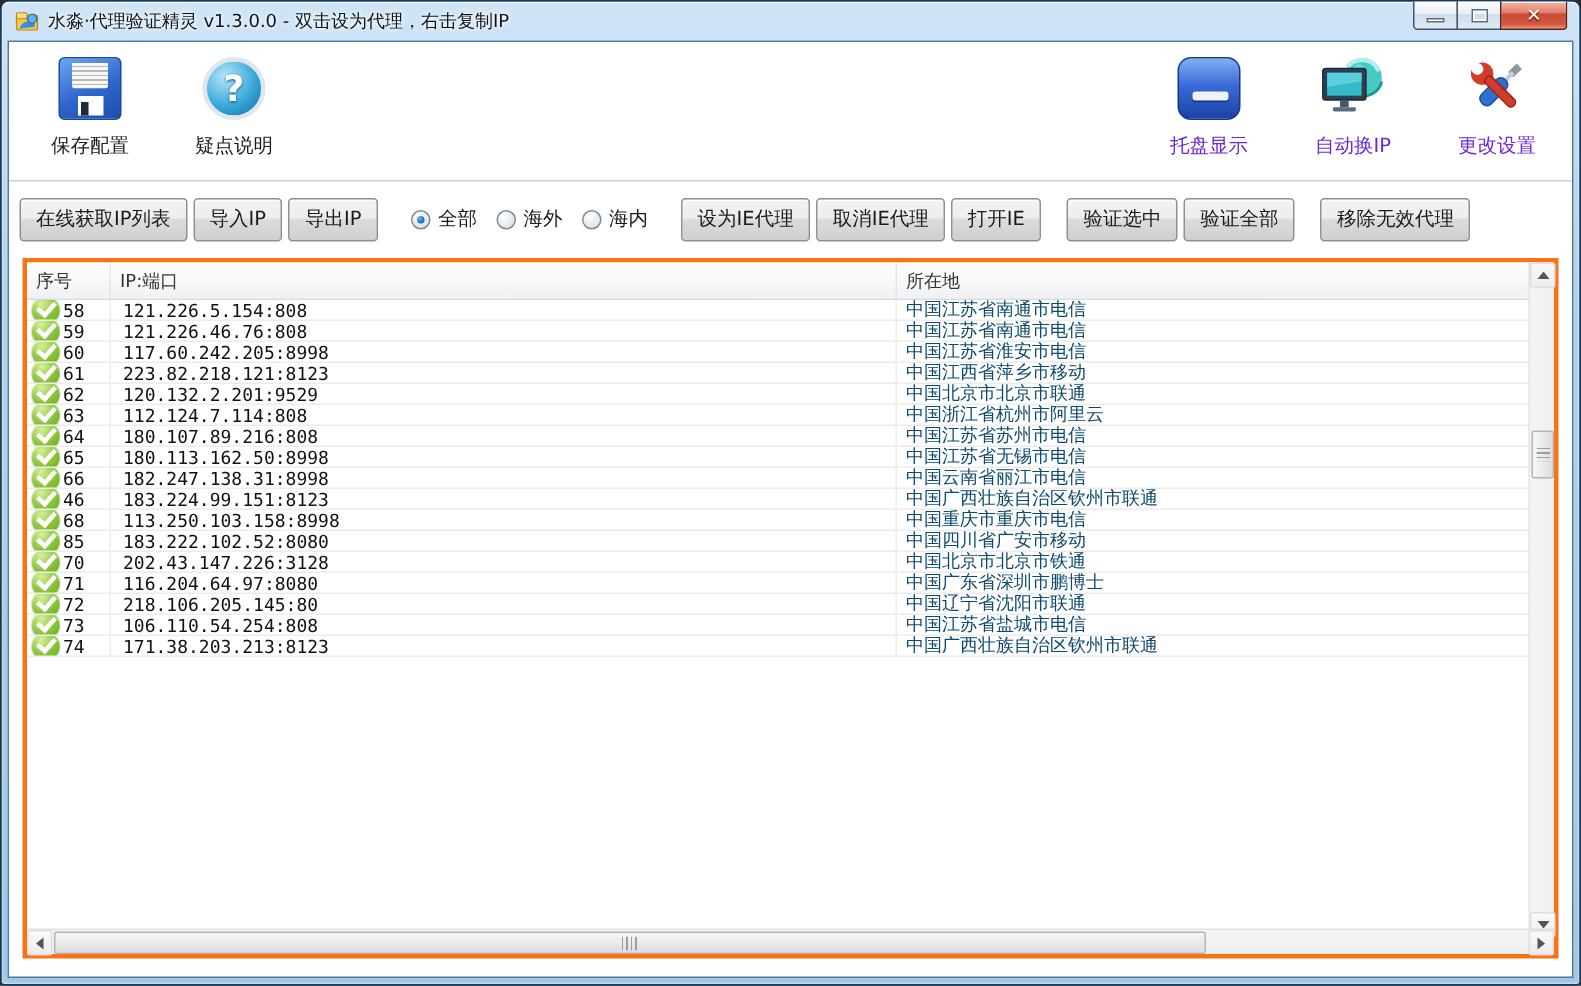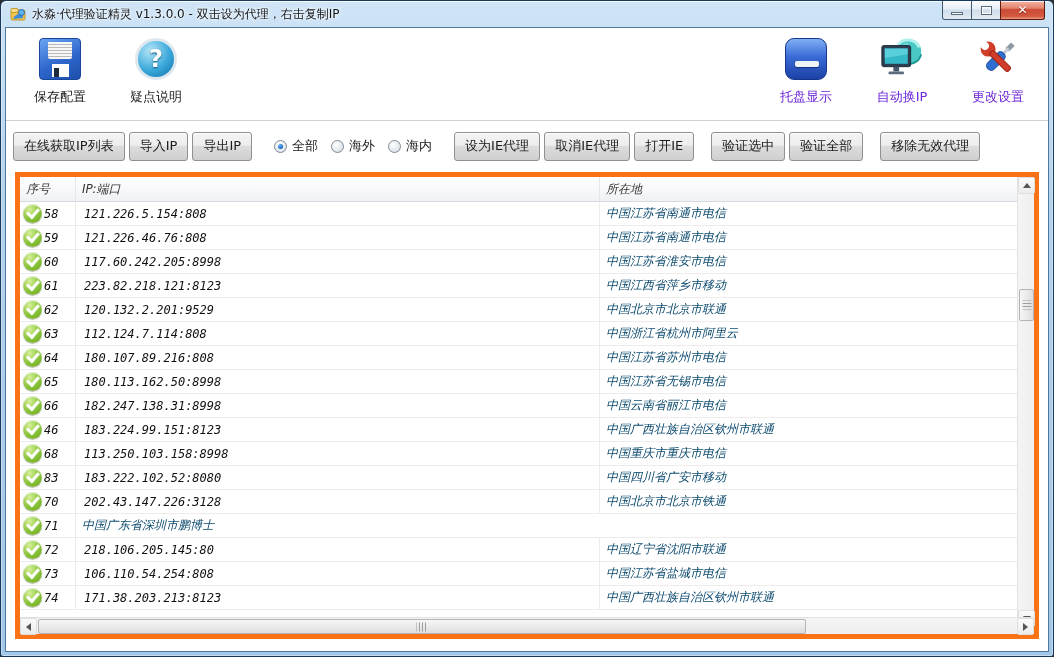--- a/index.html
+++ b/index.html
@@ -71,29 +71,29 @@
   .radio-group { display:flex; gap:13px; margin-left:18px; margin-right:4px; }
   .radio-item { display:flex; align-items:center; gap:5px; cursor:pointer; }
   .radio { width:13px; height:13px; border-radius:50%; border:1px solid #7d8a96; position:relative;
            background:radial-gradient(circle at 35% 30%, #fff, #dfe5ea 70%, #c8d0d7); }
   .radio.checked::after { content:""; position:absolute; left:3px; top:3px; width:5px; height:5px;
            border-radius:50%; background:radial-gradient(circle at 35% 30%, #6fb3f2, #1464c8 70%, #0b3f84); }
   .radio-label { font-size:13px; color:#1a1a1a; }
 
   
   .listview { position:absolute; left:9px; right:9px; top:144px; height:467px;
-              border:5px solid #f97316; background:#fff;font-style:italic; }
+              border:3px solid #f97316; background:#fff; }
   .lv-header { display:flex; height:25px; width:1007px;
                background:linear-gradient(#ffffff,#f6f7f9 60%,#f0f1f4); border-bottom:1px solid #d7dade; }
   .lv-hcell { font-size:12px; color:#333; display:flex; align-items:center; padding-left:6px;
               border-right:1px solid #e4e6e9; cursor:pointer; white-space:nowrap; }
   .hc-no { width:56px; } .hc-ip { width:524px; } .hc-loc { flex:1; border-right:none; }
 
   .lv-rows { width:1007px; }
-  .lv-row { height:24px; display:flex; border-bottom:1px solid #ececec; cursor:pointer; background:#fff; }
+  .lv-row { height:14px; display:flex; border-bottom:1px solid #ececec; cursor:pointer; background:#fff; }
   .lv-cell { display:flex; align-items:center; border-right:1px solid #ececec; overflow:hidden; white-space:nowrap; }
   .c-no { width:56px; padding-left:3px; gap:2px; }
   .c-ip { width:524px; padding-left:8px; font-family:"DejaVu Sans Mono", monospace; font-size:12px; color:#111; }
   .c-loc { flex:1; padding-left:6px; font-size:12px; color:#0c4a6e; border-right:none; }
   .row-num { font-family:"DejaVu Sans Mono", monospace; font-size:12px; color:#111; }
   .check-badge { width:19px; height:19px; border-radius:50%; flex:0 0 auto; position:relative;
                  background:radial-gradient(circle at 35% 28%, #d8f09a, #8dc63f 50%, #64a210);
                  box-shadow:inset 0 1px 1px rgba(255,255,255,.8), 0 1px 1px rgba(0,0,0,.25); }
   .check-badge::after { content:""; position:absolute; left:4px; top:4px; width:9px; height:5px;
                  border-left:3px solid #fff; border-bottom:3px solid #fff; transform:rotate(-48deg); }
@@ -348,40 +348,41 @@
       <span class="check-badge"></span>
       <span class="row-num">68</span>
     </div>
     <div class="lv-cell c-ip">113.250.103.158:8998</div>
     <div class="lv-cell c-loc">中国重庆市重庆市电信</div>
   </div>
 
   <div class="lv-row">
     <div class="lv-cell c-no">
       <span class="check-badge"></span>
-      <span class="row-num">83</span>
+      <span class="row-num">85</span>
     </div>
     <div class="lv-cell c-ip">183.222.102.52:8080</div>
     <div class="lv-cell c-loc">中国四川省广安市移动</div>
   </div>
 
   <div class="lv-row">
     <div class="lv-cell c-no">
       <span class="check-badge"></span>
       <span class="row-num">70</span>
     </div>
     <div class="lv-cell c-ip">202.43.147.226:3128</div>
     <div class="lv-cell c-loc">中国北京市北京市铁通</div>
   </div>
 
   <div class="lv-row">
     <div class="lv-cell c-no">
       <span class="check-badge"></span>
       <span class="row-num">71</span>
     </div>
+    <div class="lv-cell c-ip">116.204.64.97:8080</div>
     <div class="lv-cell c-loc">中国广东省深圳市鹏博士</div>
   </div>
 
   <div class="lv-row">
     <div class="lv-cell c-no">
       <span class="check-badge"></span>
       <span class="row-num">72</span>
     </div>
     <div class="lv-cell c-ip">218.106.205.145:80</div>
     <div class="lv-cell c-loc">中国辽宁省沈阳市联通</div>

